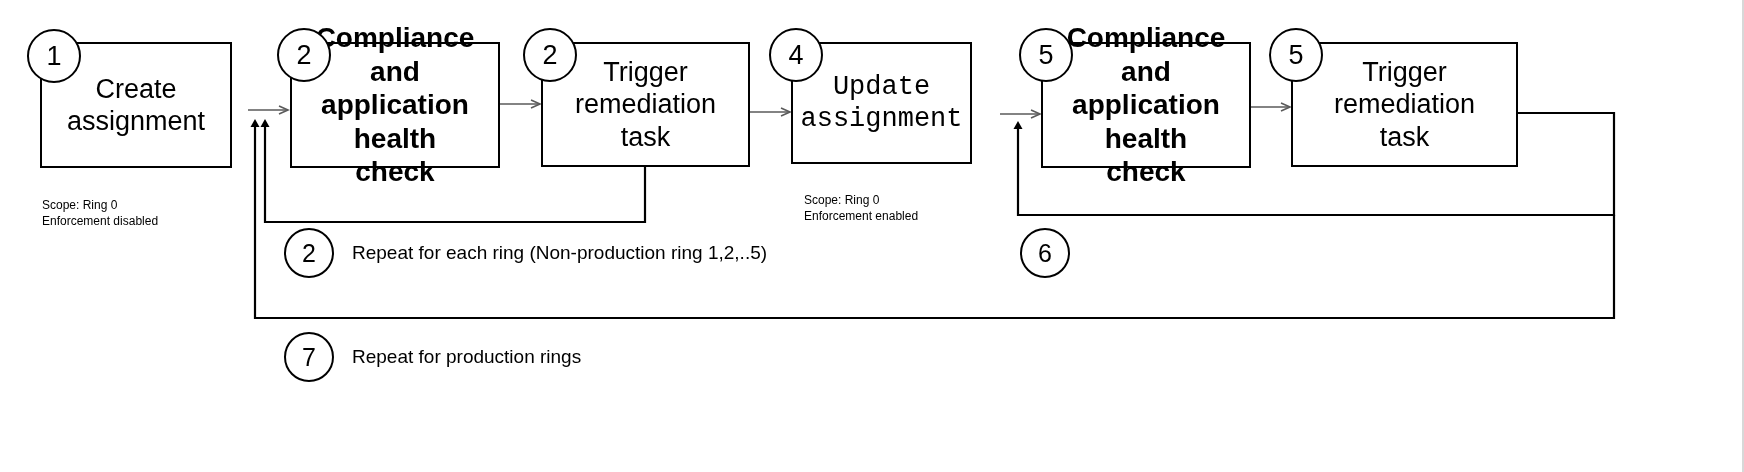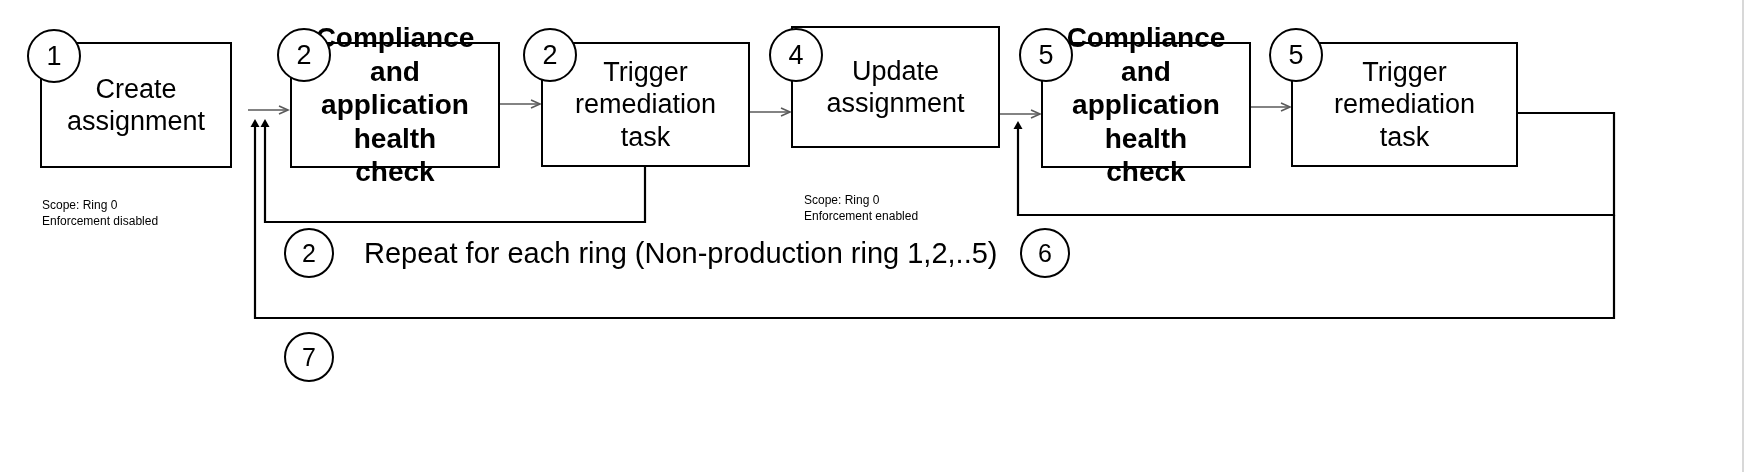--- a/index.html
+++ b/index.html
@@ -79,22 +79,22 @@
     border: 2.5px solid #000000;
     border-radius: 50%;
     background: #ffffff;
     display: flex;
     align-items: center;
     justify-content: center;
     font-size: 25px;
     line-height: 1;
   }
   .legend-text {
-    margin-left: 30px;
-    font-size: 29px;
+    margin-left: 18px;
+    font-size: 19px;
     white-space: nowrap;
   }
   .page-border-right {
     position: absolute;
     top: 0;
     right: 0;
     width: 2px;
     height: 472px;
     background: #d8d8d8;
     z-index: 1;
@@ -169,21 +169,21 @@
 
   <div class="node big" style="left:541px; top:42px; width:209px; height:125px;">
     <span class="node-label">Trigger
 remediation
 task</span>
   </div>
   <div class="step-badge" style="left:523px; top:28px;">
     <span>2</span>
   </div>
 
-  <div class="node big" style="left:791px; top:26px; width:209px; height:122px;">
+  <div class="node big" style="left:791px; top:42px; width:181px; height:122px;font-family:Liberation Mono, monospace;">
     <span class="node-label">Update
 assignment</span>
   </div>
   <div class="step-badge" style="left:769px; top:28px;">
     <span>4</span>
   </div>
   <div class="caption" style="left:804px; top:175px; width:240px;">
     <span>Scope: Ring 0
 Enforcement enabled</span>
   </div>
@@ -216,15 +216,16 @@
   <div class="legend-row" style="left:1020px; top:228px;">
     <div class="legend-badge">
       <span>6</span>
     </div>
   </div>
 
   <div class="legend-row" style="left:284px; top:332px;">
     <div class="legend-badge">
       <span>7</span>
     </div>
+    <div class="legend-text">Repeat for production rings</div>
   </div>
 
 </div>
 
 </body></html>

